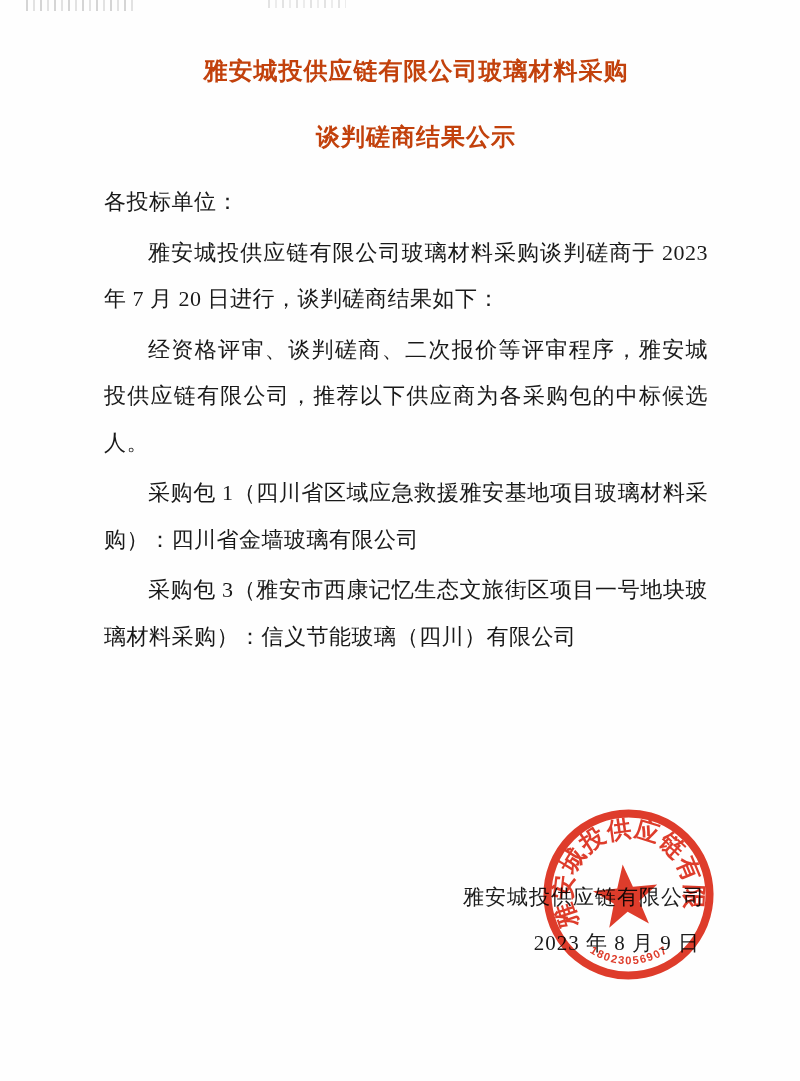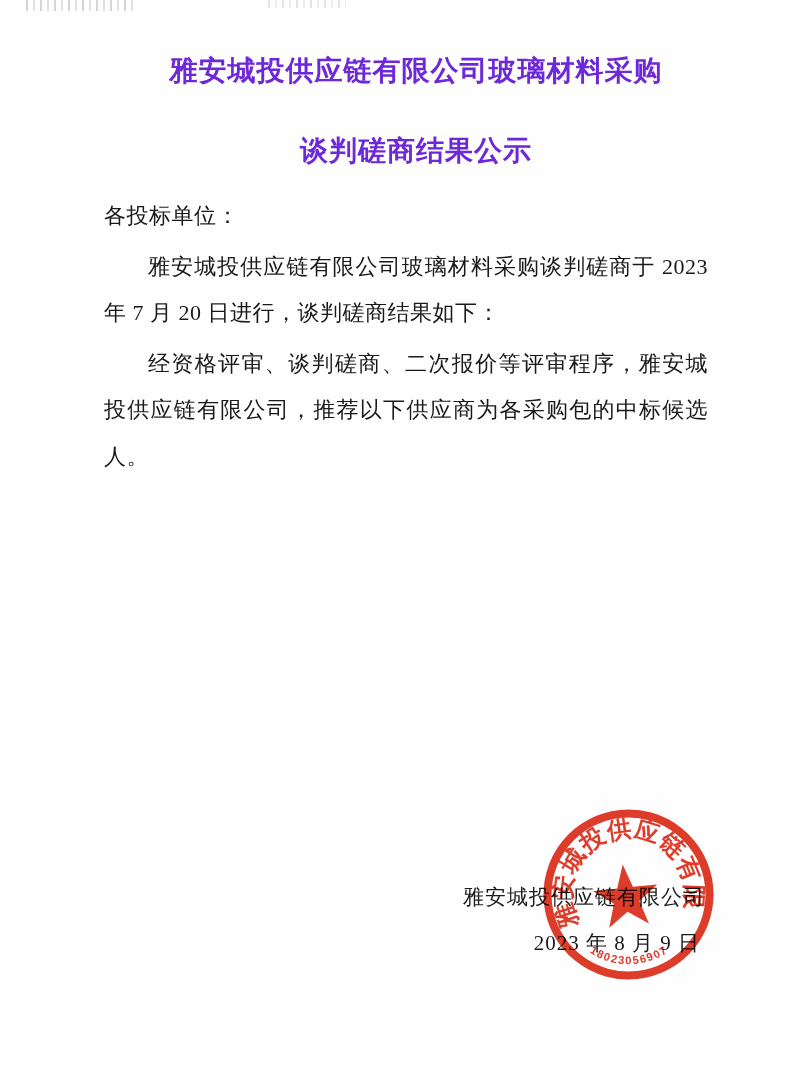--- a/index.html
+++ b/index.html
@@ -25,26 +25,26 @@
   }
   .artifact-1 { left: 26px; width: 112px; }
   .artifact-2 { left: 268px; width: 78px; height: 8px; opacity: 0.18; }
 
   .title-block { padding-top: 55px; padding-left: 32px; }
   .doc-title {
     margin: 0;
     text-align: center;
     font-family: "Liberation Sans", "DejaVu Sans", sans-serif;
     font-weight: 700;
-    font-size: 28px;
+    font-size: 24px;
     line-height: 32px;
     letter-spacing: 1px;
-    color: #6d28d9;
+    color: #c2410c;
   }
-  .doc-title.line2 { margin-top: 48px; }
+  .doc-title.line2 { margin-top: 34px; }
 
   .doc-body {
     margin: 26px 88px 0 100px;
     font-size: 22px;
     line-height: 46.5px;
     text-align: justify;
     text-justify: inter-ideograph;
     letter-spacing: 0.5px;
   }
   .doc-body p { margin: 4px; }
@@ -103,20 +103,22 @@
 
   <div class="title-block">
     <h1 class="doc-title line1">雅安城投供应链有限公司玻璃材料采购</h1>
     <h1 class="doc-title line2">谈判磋商结果公示</h1>
   </div>
 
   <div class="doc-body">
     <p>各投标单位：</p>
     <p class="indent">雅安城投供应链有限公司玻璃材料采购谈判磋商于 2023 年 7 月 20 日进行，谈判磋商结果如下：</p>
     <p class="indent">经资格评审、谈判磋商、二次报价等评审程序，雅安城投供应链有限公司，推荐以下供应商为各采购包的中标候选人。</p>
+    <p class="indent">采购包 1（四川省区域应急救援雅安基地项目玻璃材料采购）：四川省金墙玻璃有限公司</p>
+    <p class="indent">采购包 3（雅安市西康记忆生态文旅街区项目一号地块玻璃材料采购）：信义节能玻璃（四川）有限公司</p>
   </div>
 
   <div class="signature-company">雅安城投供应链有限公司</div>
   <div class="signature-date">2023 年 8 月 9 日</div>
 
   <svg class="seal" viewBox="0 0 200 200" xmlns="http://www.w3.org/2000/svg" xmlns:xlink="http://www.w3.org/1999/xlink">
     <g transform="rotate(-6 100 100)" fill="#dd2d1a">
       <circle cx="100" cy="100" r="90.5" fill="none" stroke="#dd2d1a" stroke-width="9"></circle>
       <path id="sealTextArc" d="M 42 127 A 64 64 0 1 1 158 127" fill="none"></path>
       <text class="seal-arc-text">

